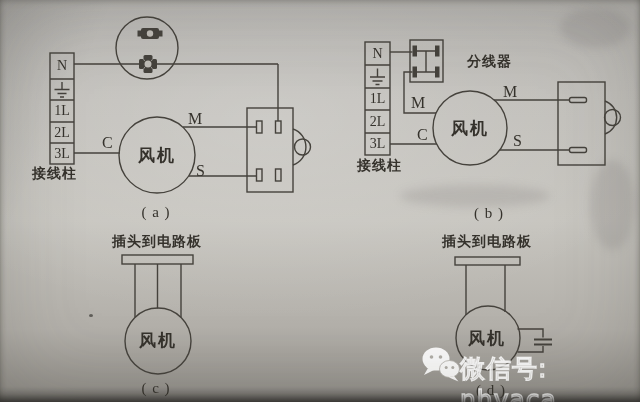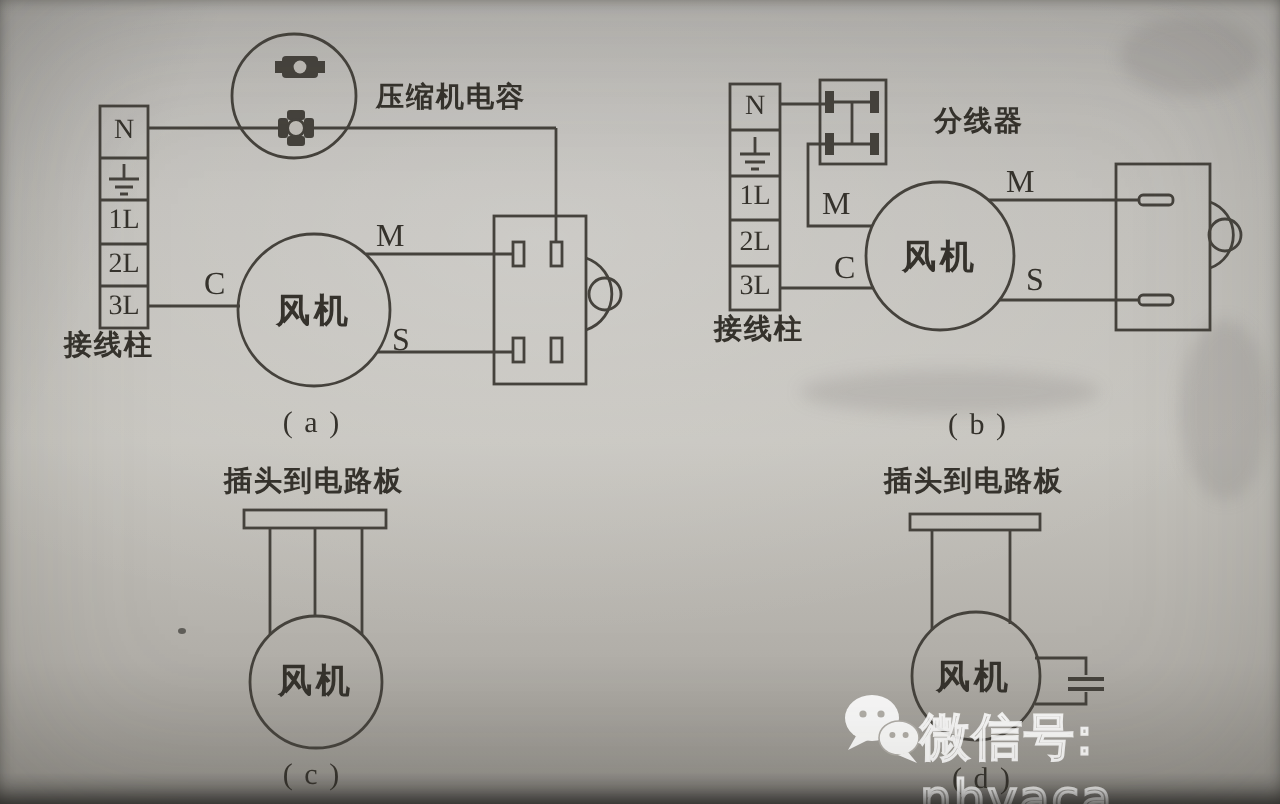--- a/index.html
+++ b/index.html
@@ -150,21 +150,20 @@
       <path d="M534,344.5 H552" stroke-width="2"></path>
       <path d="M543,346 V352 L517.5,352"></path>
     </g>
   </svg>
 
   <span class="lbl term" style="left:50px;top:57px;width:24px">N</span>
   <span class="lbl term" style="left:50px;top:102px;width:24px">1L</span>
   <span class="lbl term" style="left:50px;top:124px;width:24px">2L</span>
   <span class="lbl term" style="left:50px;top:145px;width:24px">3L</span>
   <span class="lbl cn" style="left:32px;top:165px">接线柱</span>
-  <span class="lbl cn" style="left:188px;top:41px">压缩机电容</span>
   <span class="lbl latin" style="left:102px;top:134px">C</span>
   <span class="lbl latin" style="left:188px;top:110px">M</span>
   <span class="lbl latin" style="left:196px;top:162px">S</span>
   <span class="lbl fan center" style="left:157px;top:156px">风机</span>
   <span class="lbl caption center" style="left:156px;top:212px">( a )</span>
 
   <span class="lbl term" style="left:365px;top:45px;width:25px">N</span>
   <span class="lbl term" style="left:365px;top:90px;width:25px">1L</span>
   <span class="lbl term" style="left:365px;top:113px;width:25px">2L</span>
   <span class="lbl term" style="left:365px;top:135px;width:25px">3L</span>

